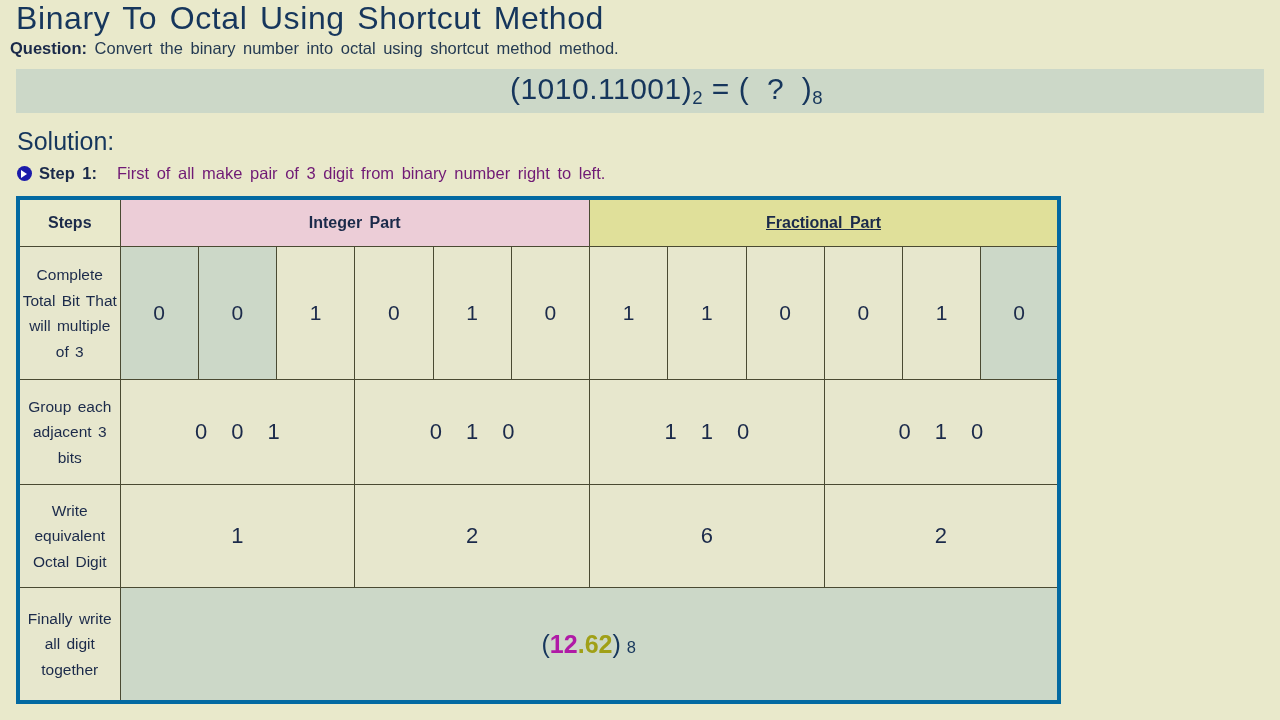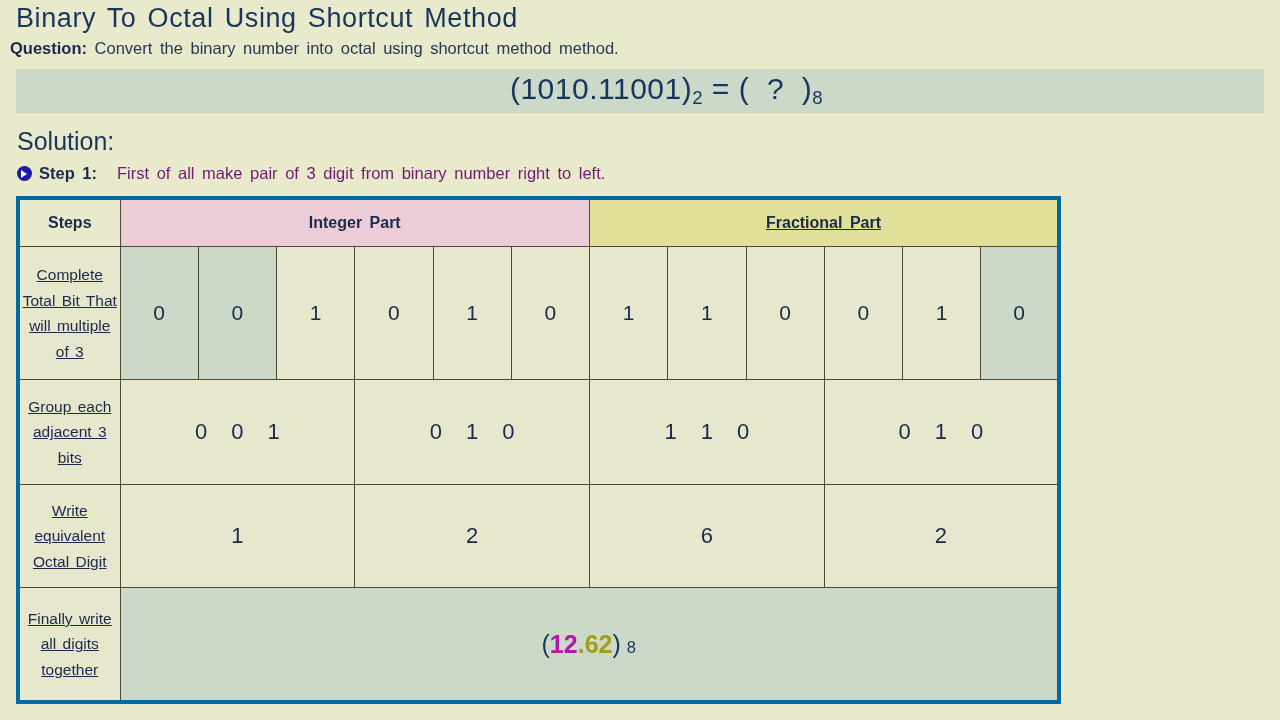--- a/index.html
+++ b/index.html
@@ -15,21 +15,21 @@
     color: #1b2a4a;
   }
   .page {
     position: relative;
     width: 1280px;
     height: 720px;
     background: #e9e9cb;
   }
   
   .title {
-    font-size: 27px;
+    font-size: 32px;
     font-weight: normal;
     color: #16365c;
     letter-spacing: 0.6px;
     padding: 2px 0 0 16px;
     line-height: 32px;
     word-spacing: 3px;
   }
   
   .question-line {
     padding: 3px 0 0 10px;
@@ -131,21 +131,20 @@
   }
   .hdr-steps { background: #e9e9cb !important; }
   .hdr-int   { background: #eccdd7 !important; }
   .hdr-frac  { background: #e0e09a !important; text-decoration: underline; }
 
   .steplabel {
     font-size: 15.5px;
     line-height: 25.5px;
     padding: 3px 2px;
     word-spacing: 2px;
-    text-decoration: underline;
   }
   .bitrow td.bit {
     height: 130px;
     font-size: 21px;
   }
   td.pad { background: #ccd8c8 !important; }
   .grouprow td.grp {
     height: 102px;
     font-size: 22px;
     letter-spacing: 9px;
@@ -231,21 +230,21 @@
 
         <tr class="octrow">
           <td class="steplabel">Write equivalent Octal Digit</td>
           <td class="oct" colspan="3">1</td>
           <td class="oct" colspan="3">2</td>
           <td class="oct" colspan="3">6</td>
           <td class="oct" colspan="3">2</td>
         </tr>
 
         <tr class="finalrow">
-          <td class="steplabel">Finally write all digits together</td>
+          <td class="steplabel">Finally write all digit together</td>
           <td class="final" colspan="12">
             <span class="final-paren">(</span><span class="final-int">12</span><span class="final-dot">.</span><span class="final-frac">62</span><span class="final-paren">)</span><span class="final-base">8</span>
           </td>
         </tr>
       </tbody>
     </table>
   </div>
 </div>
 
 </body></html>

